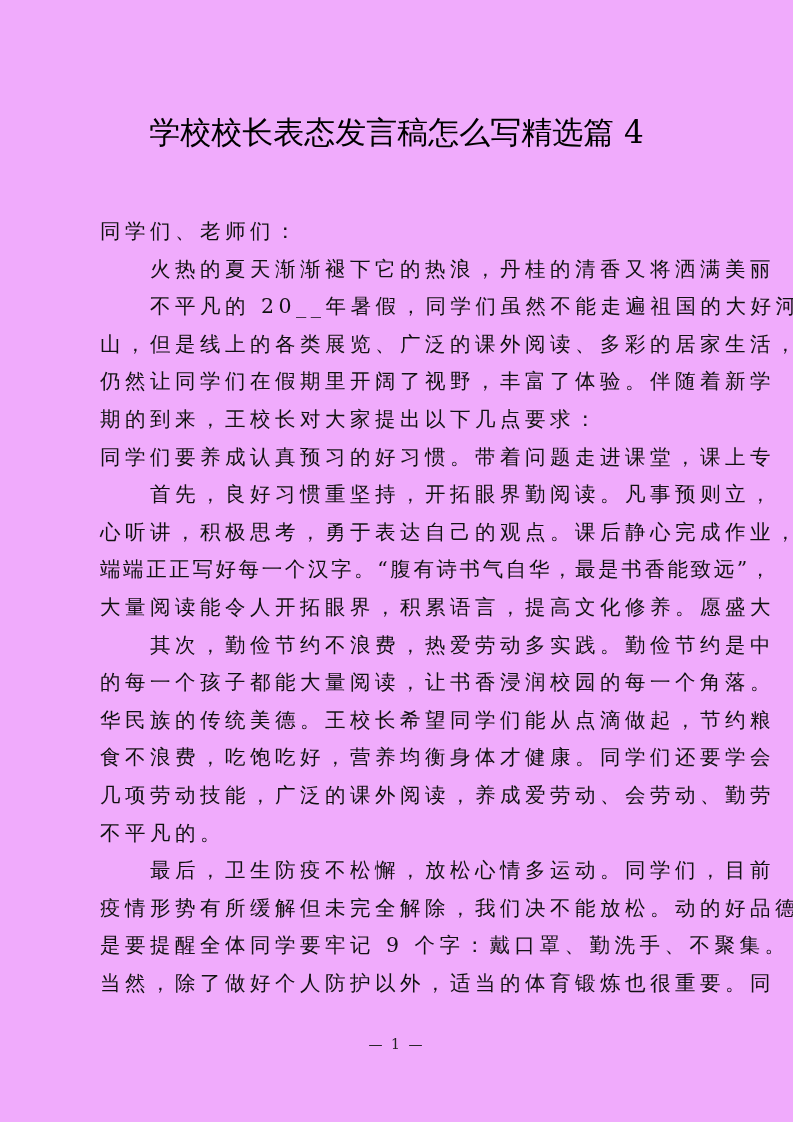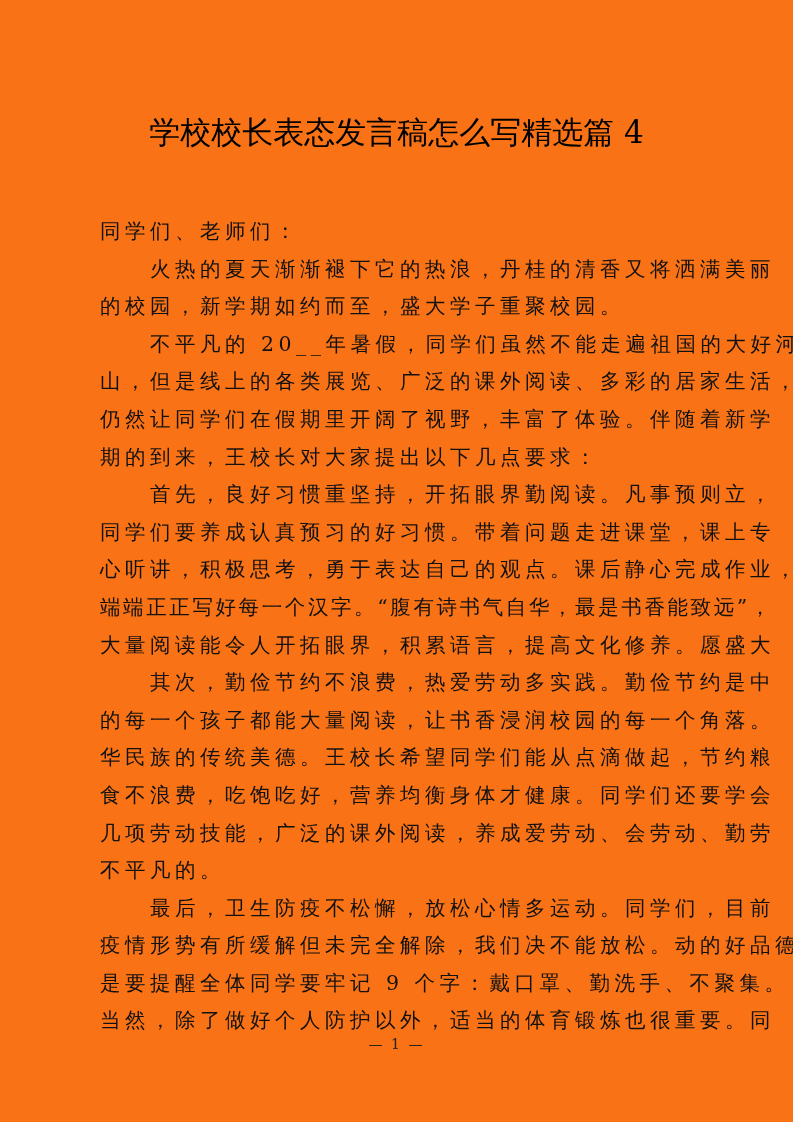--- a/index.html
+++ b/index.html
@@ -13,21 +13,21 @@
     position: relative;
     overflow: hidden;
     font-family: "DejaVu Serif", "Liberation Serif", serif;
     color: #111111;
   }
   .page {
     position: absolute;
     left: 0; top: 0;
     width: 793px;
     height: 1122px;
-    background: #f97316;
+    background: #f0abfc;
   }
   .title {
     position: absolute;
     left: 0;
     width: 793px;
     top: 112px;
     text-align: center;
     font-size: 31px;
     line-height: 40px;
     font-weight: normal;
@@ -68,27 +68,26 @@
 </style>
 </head>
 <body>
 
 <div class="page">
   <h1 class="title">学校校长表态发言稿怎么写精选篇 4</h1>
 
   <div class="body">
     <span class="line">同学们、老师们：</span>
     <span class="line indent">火热的夏天渐渐褪下它的热浪，丹桂的清香又将洒满美丽</span>
-    <span class="line">的校园，新学期如约而至，盛大学子重聚校园。</span>
     <span class="line indent">不平凡的 20__年暑假，同学们虽然不能走遍祖国的大好河</span>
     <span class="line">山，但是线上的各类展览、广泛的课外阅读、多彩的居家生活，</span>
     <span class="line">仍然让同学们在假期里开阔了视野，丰富了体验。伴随着新学</span>
     <span class="line">期的到来，王校长对大家提出以下几点要求：</span>
+    <span class="line">同学们要养成认真预习的好习惯。带着问题走进课堂，课上专</span>
     <span class="line indent">首先，良好习惯重坚持，开拓眼界勤阅读。凡事预则立，</span>
-    <span class="line">同学们要养成认真预习的好习惯。带着问题走进课堂，课上专</span>
     <span class="line">心听讲，积极思考，勇于表达自己的观点。课后静心完成作业，</span>
     <span class="line" style="letter-spacing:2.6px">端端正正写好每一个汉字。“腹有诗书气自华，最是书香能致远”，</span>
     <span class="line">大量阅读能令人开拓眼界，积累语言，提高文化修养。愿盛大</span>
     <span class="line indent">其次，勤俭节约不浪费，热爱劳动多实践。勤俭节约是中</span>
     <span class="line">的每一个孩子都能大量阅读，让书香浸润校园的每一个角落。</span>
     <span class="line">华民族的传统美德。王校长希望同学们能从点滴做起，节约粮</span>
     <span class="line">食不浪费，吃饱吃好，营养均衡身体才健康。同学们还要学会</span>
     <span class="line">几项劳动技能，广泛的课外阅读，养成爱劳动、会劳动、勤劳</span>
     <span class="line">不平凡的。</span>
     <span class="line indent">最后，卫生防疫不松懈，放松心情多运动。同学们，目前</span>

